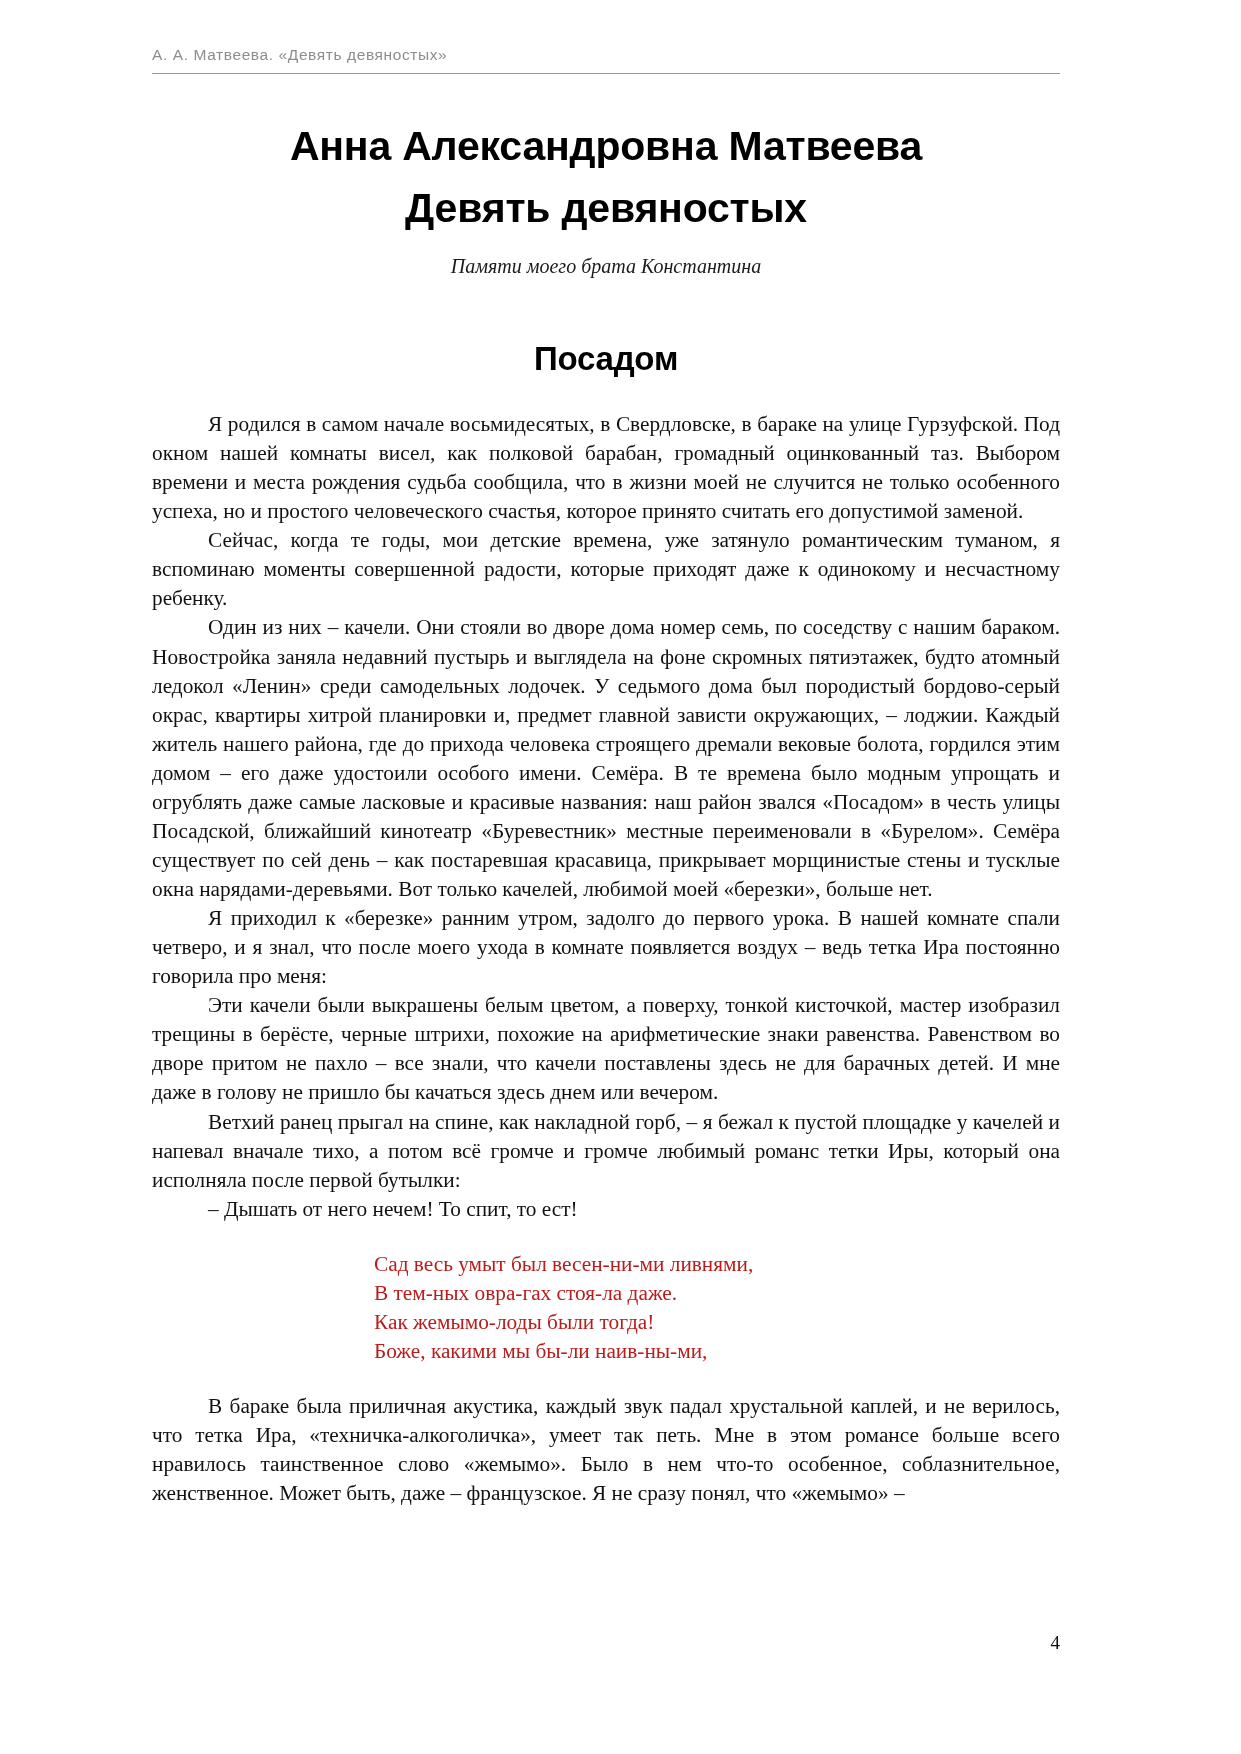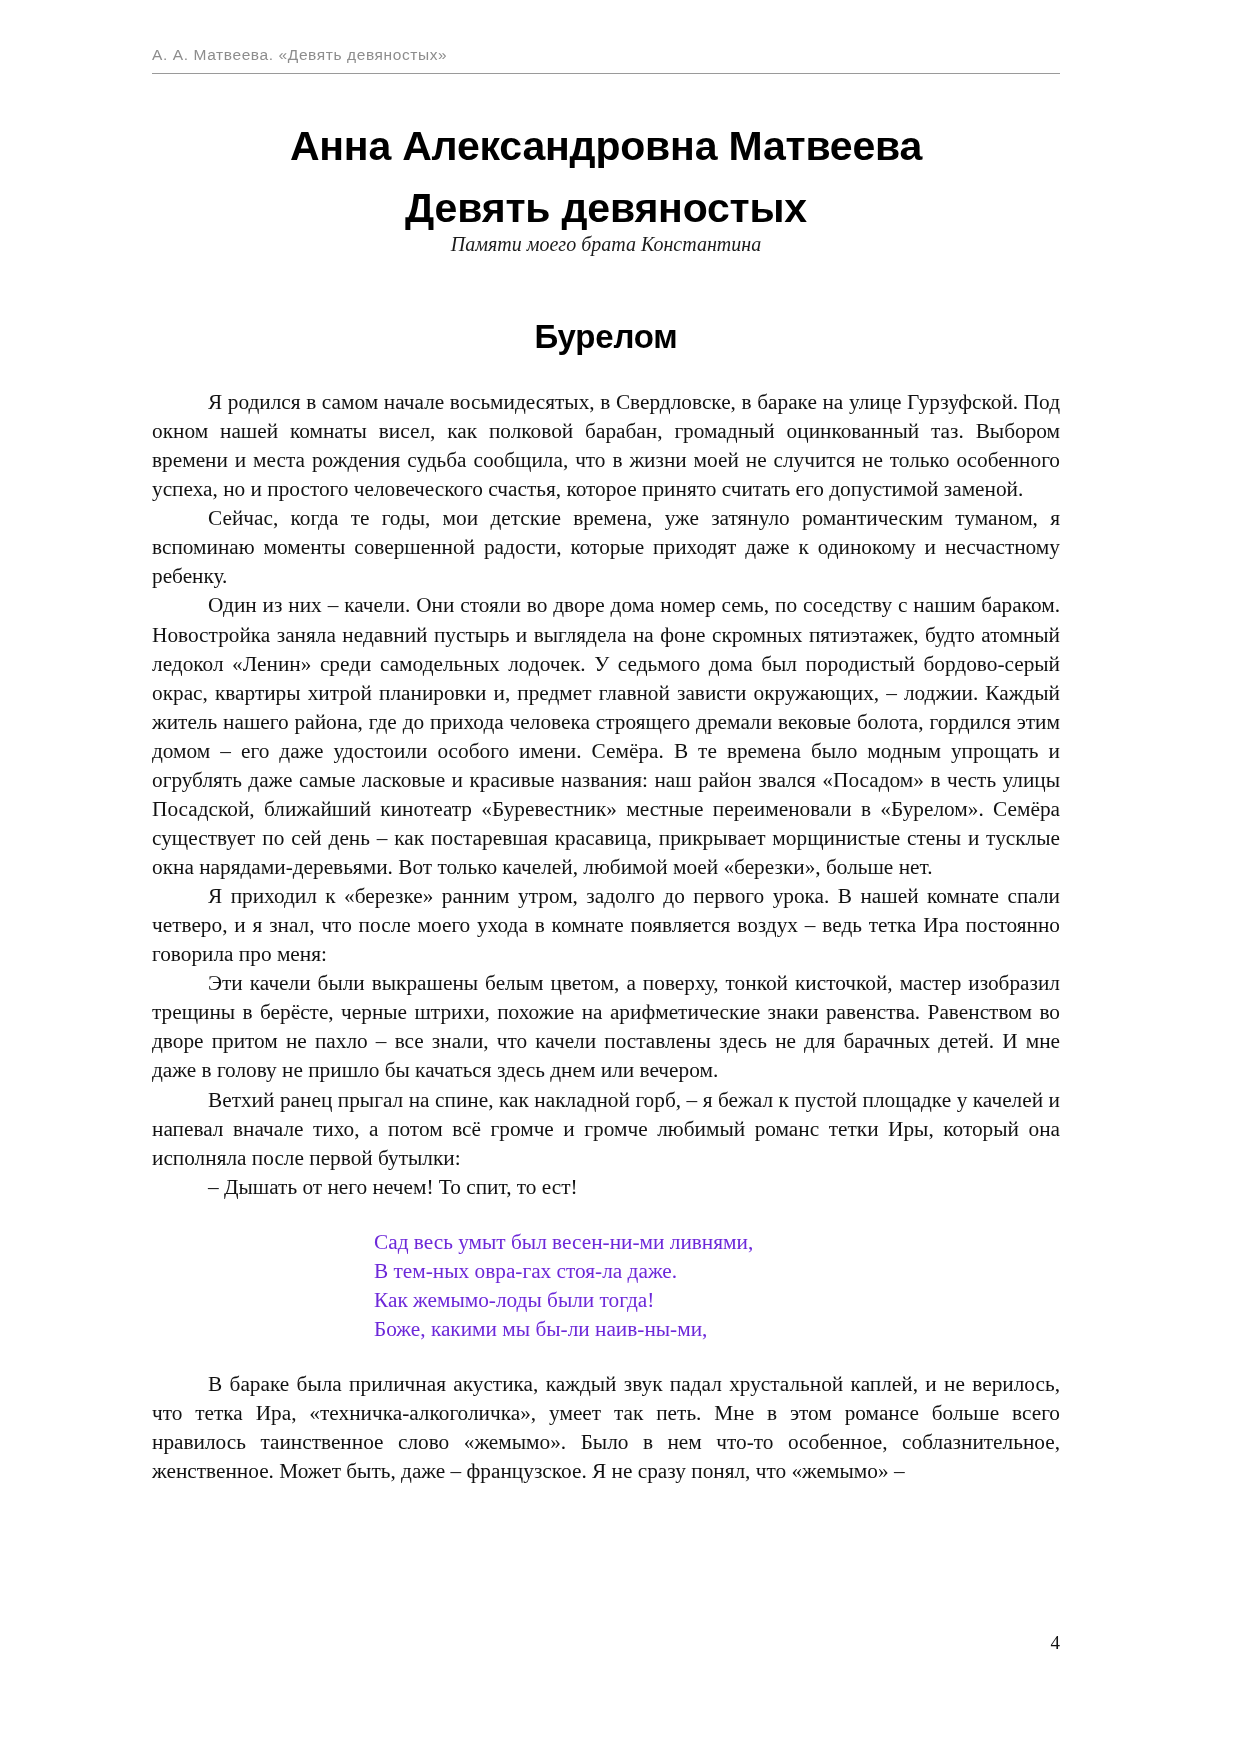--- a/index.html
+++ b/index.html
@@ -58,20 +58,21 @@
   .book-title {
     font-family: "Liberation Sans", "DejaVu Sans", sans-serif;
     font-weight: bold;
     color: #000000;
     font-size: 41px;
     line-height: 1.22;
     letter-spacing: -0.2px;
     margin-top: 12px;
   }
   .dedication {
+    margin-top: 22px;
     text-align: center;
     font-family: "Liberation Serif", "DejaVu Serif", serif;
     font-style: italic;
     font-size: 20px;
     color: #1a1a1a;
   }
 
   .section-heading {
     margin-top: 62px;
     text-align: center;
@@ -101,21 +102,21 @@
     margin-top: 26px;
     margin-bottom: 26px;
     padding-left: 222px;
   }
   .verse .vline {
     margin: 0;
     text-indent: 0;
     text-align: left;
     font-size: 21.3px;
     line-height: 1.365;
-    color: #6d28d9;
+    color: #b91c1c;
   }
 
   .page-number {
     position: absolute;
     right: 0;
     top: 1632px;
     width: 908px;
     text-align: right;
     font-size: 19px;
     font-family: "Liberation Serif", "DejaVu Serif", serif;
@@ -131,21 +132,21 @@
     <div class="running-head">А. А. Матвеева.  «Девять девяностых»</div>
     <div class="head-rule"></div>
 
     <div class="title-block">
       <div class="book-author">Анна Александровна Матвеева</div>
       <div class="book-title">Девять девяностых</div>
     </div>
 
     <div class="dedication">Памяти моего брата Константина</div>
 
-    <div class="section-heading">Бурелом</div>
+    <div class="section-heading">Посадом</div>
 
     <div class="body-text">
       <p>Я родился в самом начале восьмидесятых, в Свердловске, в бараке на улице Гурзуфской. Под окном нашей комнаты висел, как полковой барабан, громадный оцинкованный таз. Выбором времени и места рождения судьба сообщила, что в жизни моей не случится не только особенного успеха, но и простого человеческого счастья, которое принято считать его допустимой заменой.</p>
       <p>Сейчас, когда те годы, мои детские времена, уже затянуло романтическим туманом, я вспоминаю моменты совершенной радости, которые приходят даже к одинокому и несчастному ребенку.</p>
       <p>Один из них – качели. Они стояли во дворе дома номер семь, по соседству с нашим бараком. Новостройка заняла недавний пустырь и выглядела на фоне скромных пятиэтажек, будто атомный ледокол «Ленин» среди самодельных лодочек. У седьмого дома был породистый бордово-серый окрас, квартиры хитрой планировки и, предмет главной зависти окружающих, – лоджии. Каждый житель нашего района, где до прихода человека строящего дремали вековые болота, гордился этим домом – его даже удостоили особого имени. Семёра. В те времена было модным упрощать и огрублять даже самые ласковые и красивые названия: наш район звался «Посадом» в честь улицы Посадской, ближайший кинотеатр «Буревестник» местные переименовали в «Бурелом». Семёра существует по сей день – как постаревшая красавица, прикрывает морщинистые стены и тусклые окна нарядами-деревьями. Вот только качелей, любимой моей «березки», больше нет.</p>
       <p>Я приходил к «березке» ранним утром, задолго до первого урока. В нашей комнате спали четверо, и я знал, что после моего ухода в комнате появляется воздух – ведь тетка Ира постоянно говорила про меня:</p>
       <p>Эти качели были выкрашены белым цветом, а поверху, тонкой кисточкой, мастер изобразил трещины в берёсте, черные штрихи, похожие на арифметические знаки равенства. Равенством во дворе притом не пахло – все знали, что качели поставлены здесь не для барачных детей. И мне даже в голову не пришло бы качаться здесь днем или вечером.</p>
       <p>Ветхий ранец прыгал на спине, как накладной горб, – я бежал к пустой площадке у качелей и напевал вначале тихо, а потом всё громче и громче любимый романс тетки Иры, который она исполняла после первой бутылки:</p>
       <p>– Дышать от него нечем! То спит, то ест!</p>
 

